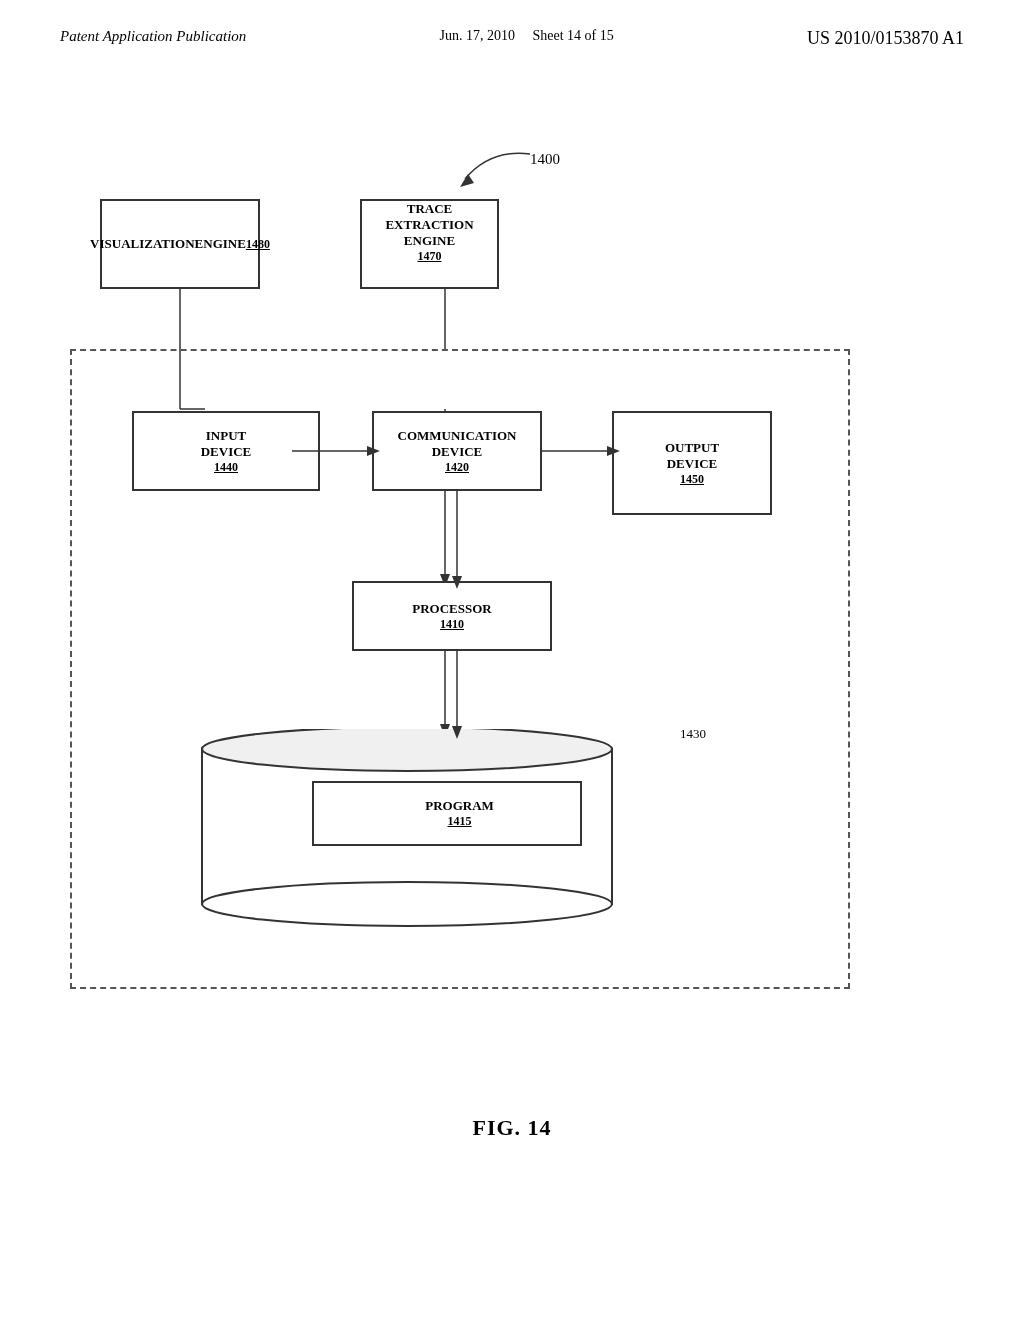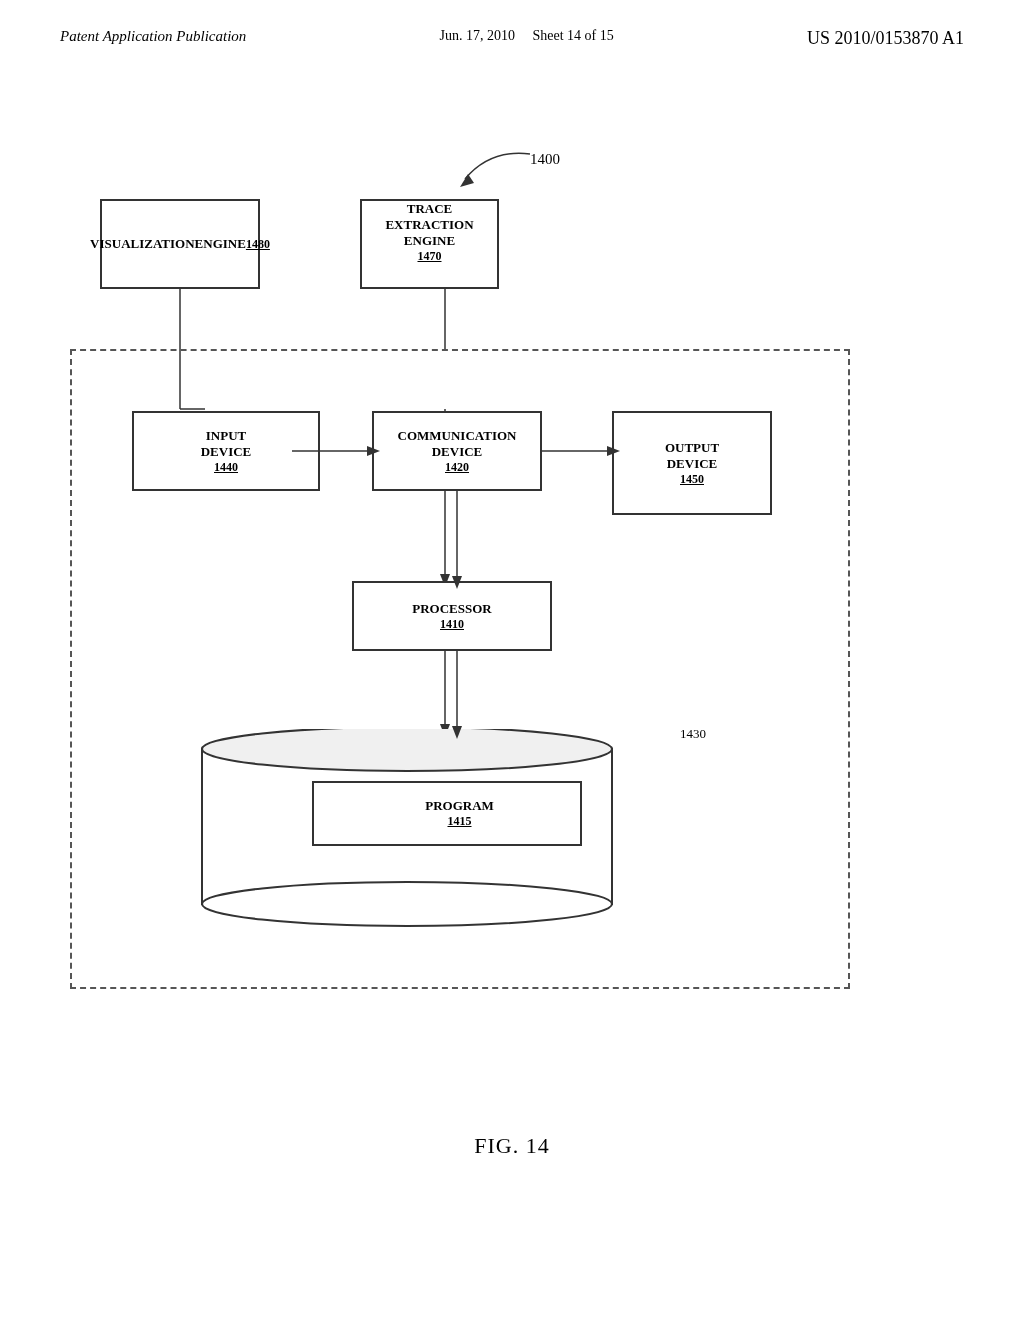--- a/index.html
+++ b/index.html
@@ -192,25 +192,25 @@
       top: 0;
       left: 0;
       width: 100%;
       height: 100%;
       pointer-events: none;
     }
 
     
     .fig-label {
       position: absolute;
-      bottom: 60px;
+      bottom: 78px;
       left: 50%;
       transform: translateX(-50%);
       font-size: 22px;
-      font-weight: normal;
+      font-weight: bold;
       letter-spacing: 1px;
     }
 
     .sub-label {
       font-size: 12px;
     }
   </style>
 </head>
 <body>
 

